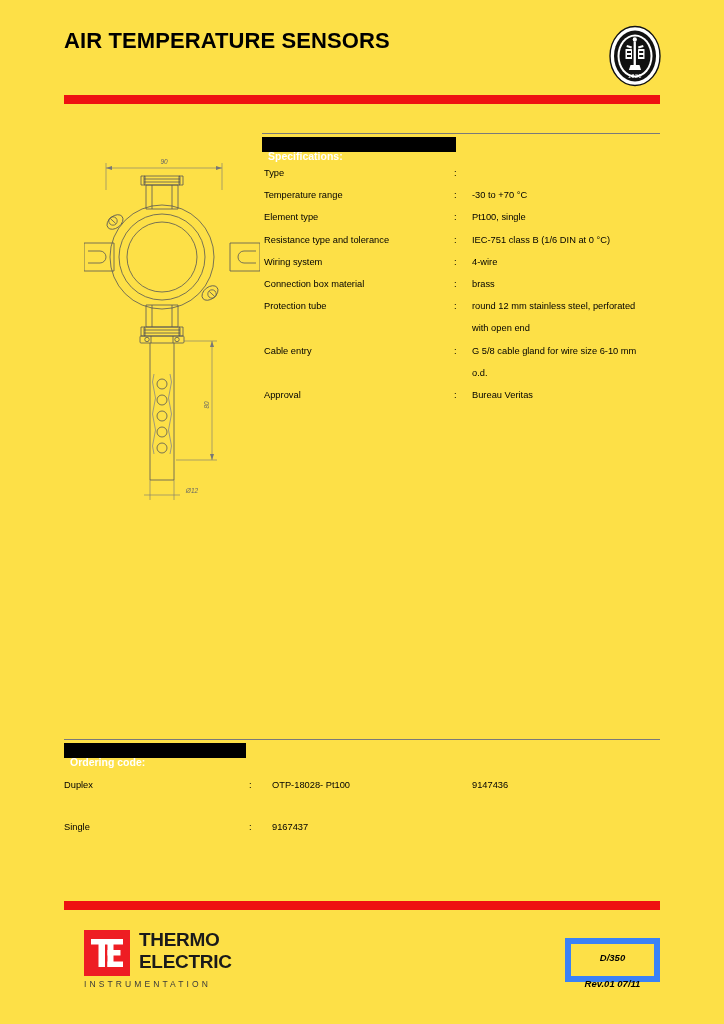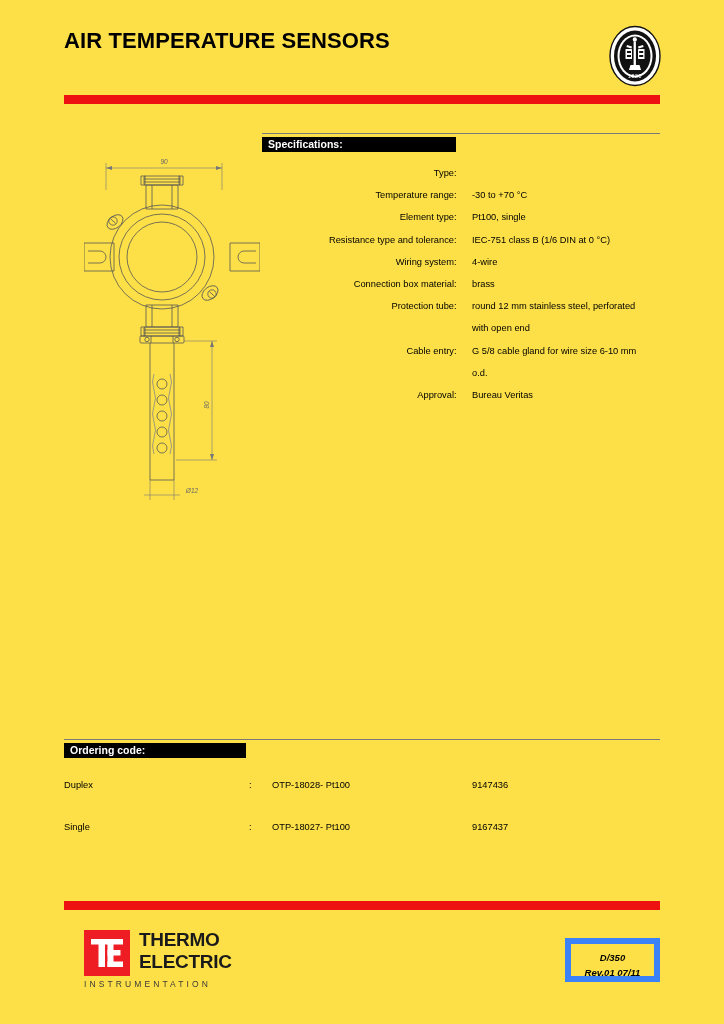--- a/index.html
+++ b/index.html
@@ -68,21 +68,21 @@
     background: #7a7a7a;
   }
   .section-tag {
     position: absolute;
     background: #000000;
     color: #ffffff;
     font-size: 10.5px;
     font-weight: bold;
     height: 13px;
     line-height: 13px;
-    padding: 1px 0 1px 6px;
+    padding: 13px 0 1px 6px;
     box-sizing: border-box;
   }
 
   #spec-rule { left: 262px; top: 133px; width: 398px; }
   #spec-tag  { left: 262px; top: 137px; width: 194px; height: 15px; line-height: 13px; }
 
   #order-rule { left: 64px; top: 739px; width: 596px; }
   #order-tag  { left: 64px; top: 743px; width: 182px; height: 15px; line-height: 13px; }
 
   
@@ -95,21 +95,20 @@
     line-height: 15.2px;
   }
   .spec-row {
     display: flex;
     align-items: flex-start;
     margin-bottom: 7px;
   }
   .spec-label {
     width: 190px;
     flex: 0 0 190px;
-    text-align: right;
   }
   .spec-colon {
     width: 18px;
     flex: 0 0 18px;
   }
   .spec-value {
     flex: 1 1 auto;
     max-width: 196px;
   }
   .spec-value .cont {
@@ -204,21 +203,21 @@
     box-sizing: border-box;
     text-align: center;
     font-size: 9.5px;
     font-weight: bold;
     line-height: 14px;
     font-style: italic;
   }
   #doccode-box .dc-inner {
     margin-top: 7px;
   }
-  #doccode-rev { margin-top: 1px; }
+  #doccode-rev { margin-top: 12px; }
 </style>
 </head>
 <body>
 
 <div id="page">
 
   <div id="header-block">
     <div id="doc-title">AIR TEMPERATURE SENSORS</div>
   </div>
 
@@ -410,21 +409,20 @@
   <div id="order-table">
     <div class="order-row">
       <div class="order-name">Duplex</div>
       <div class="order-colon">:</div>
       <div class="order-code">OTP-18028- Pt100</div>
       <div class="order-num">9147436</div>
     </div>
     <div class="order-row">
       <div class="order-name">Single</div>
       <div class="order-colon">:</div>
-      <div class="order-code">OTP-18027- Pt100</div>
       <div class="order-num">9167437</div>
     </div>
   </div>
 
   <div class="red-bar" id="red-bar-bottom"></div>
 
   <div id="te-logo">
     <div id="te-mark">
       <svg viewBox="0 0 46 46" width="46" height="46" aria-hidden="true">
         <rect x="0" y="0" width="46" height="46" fill="#ee1d23"></rect>

